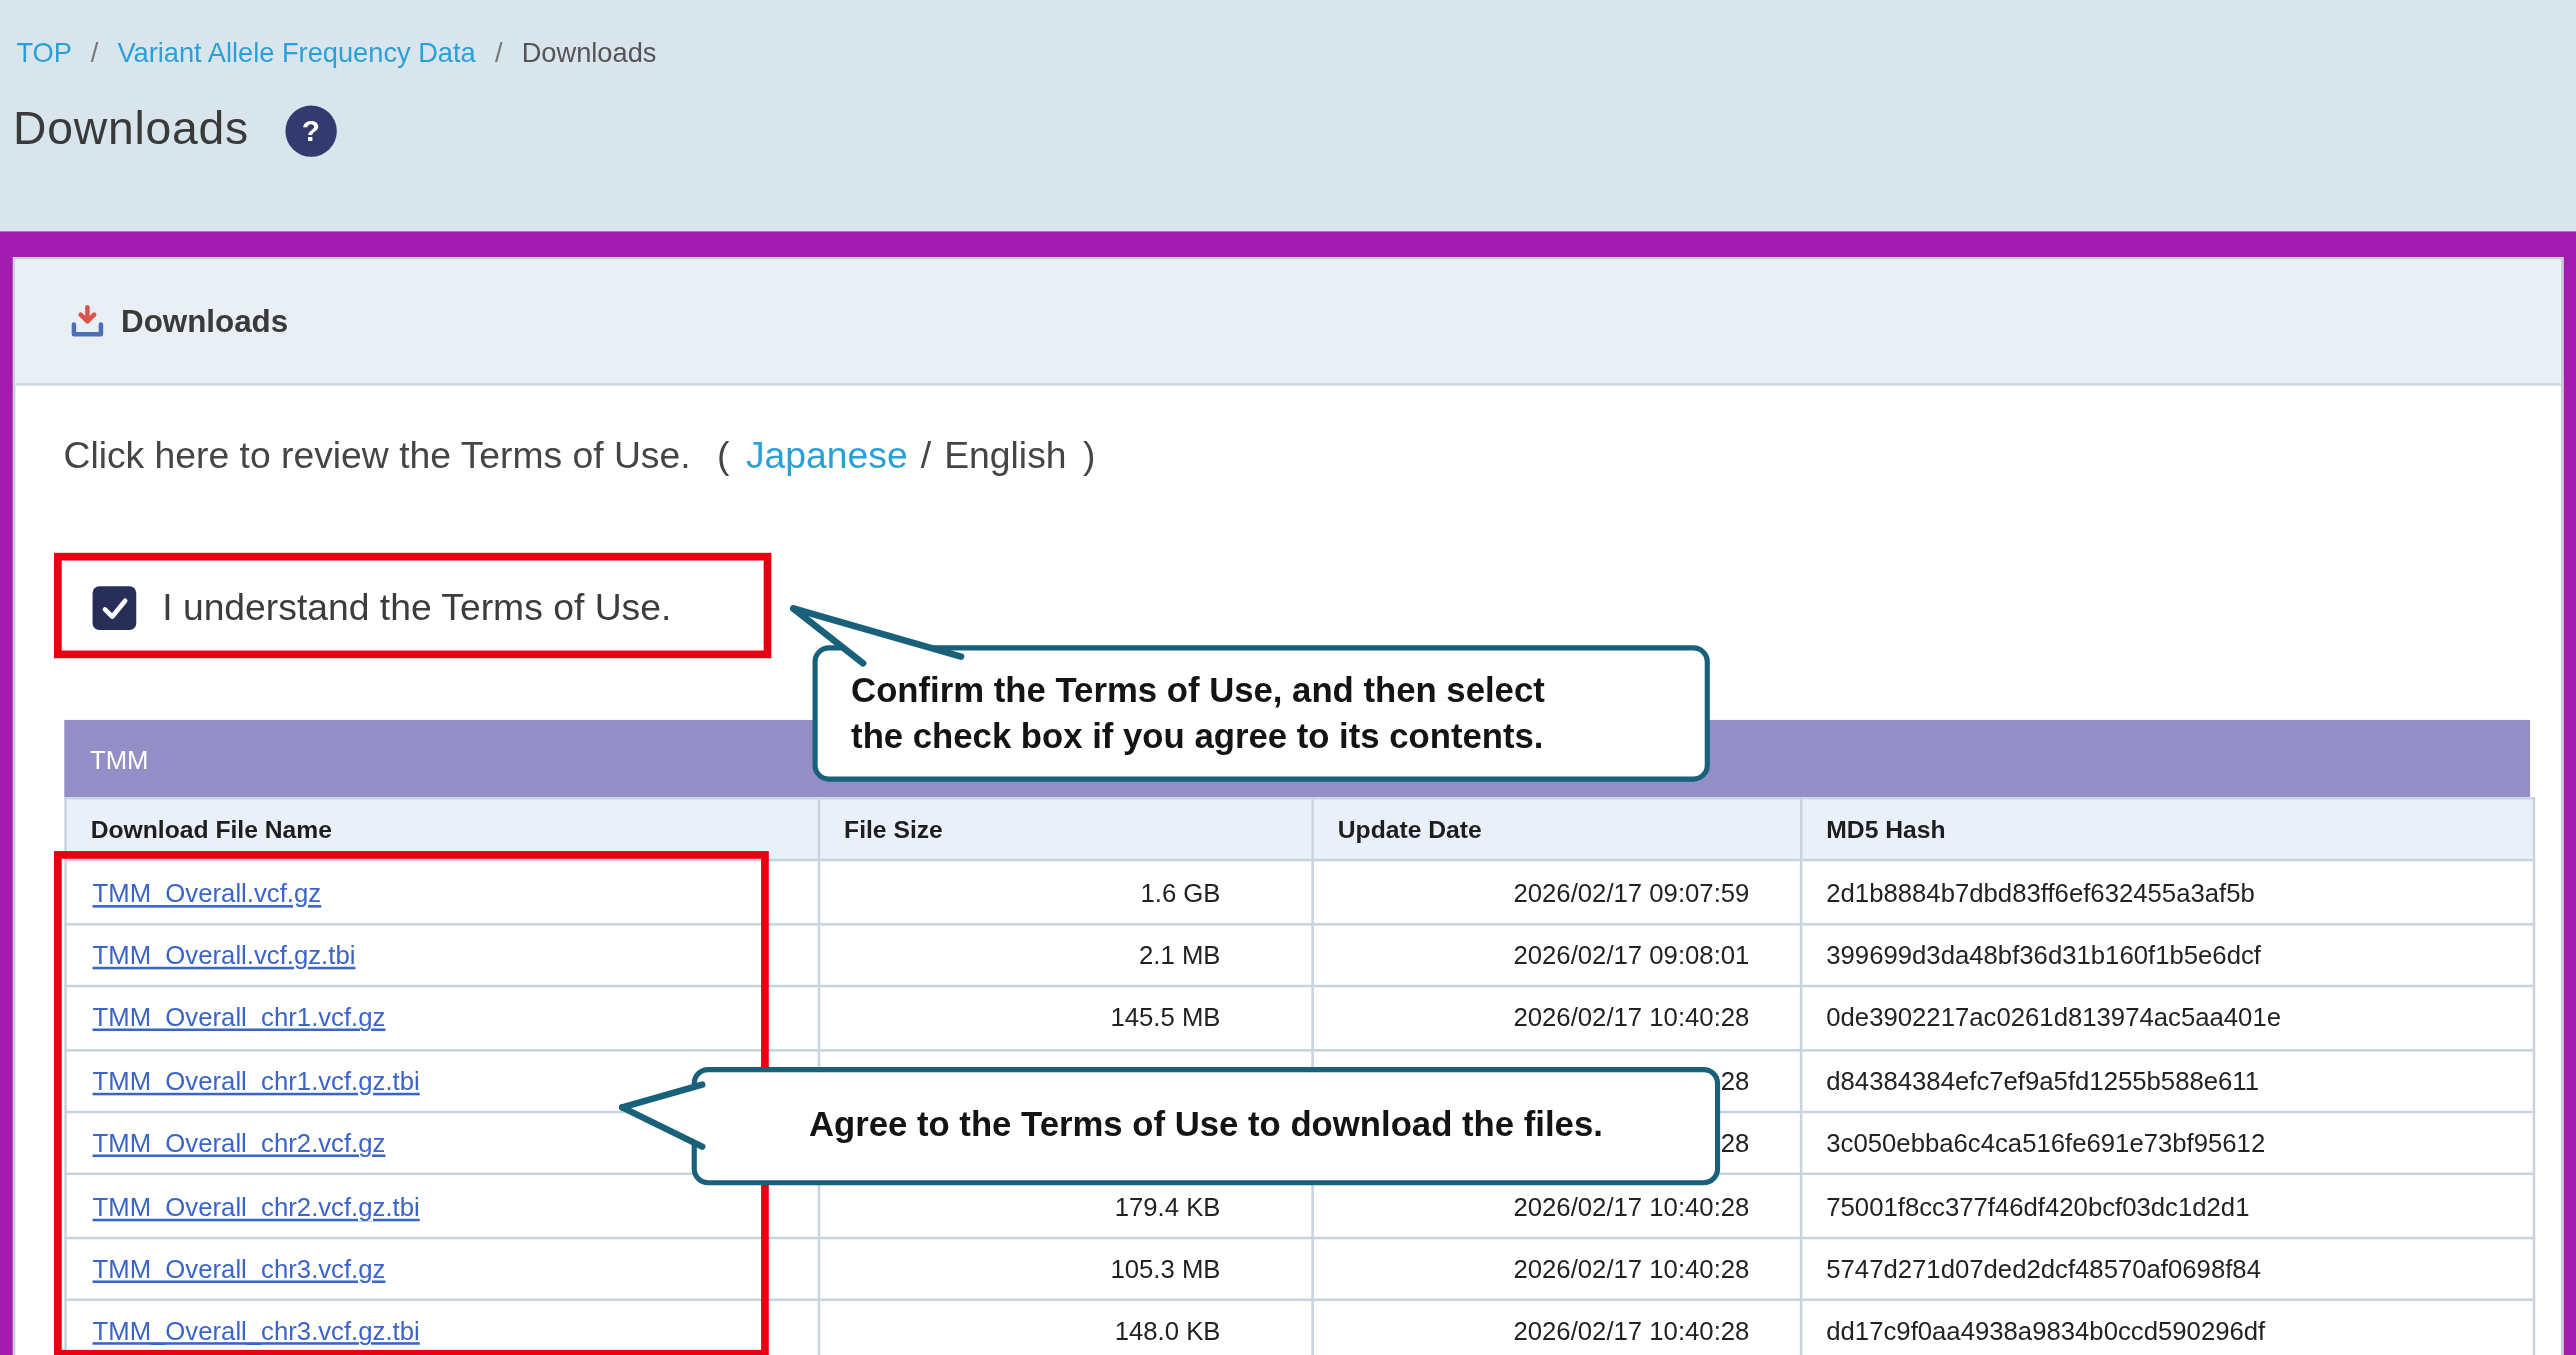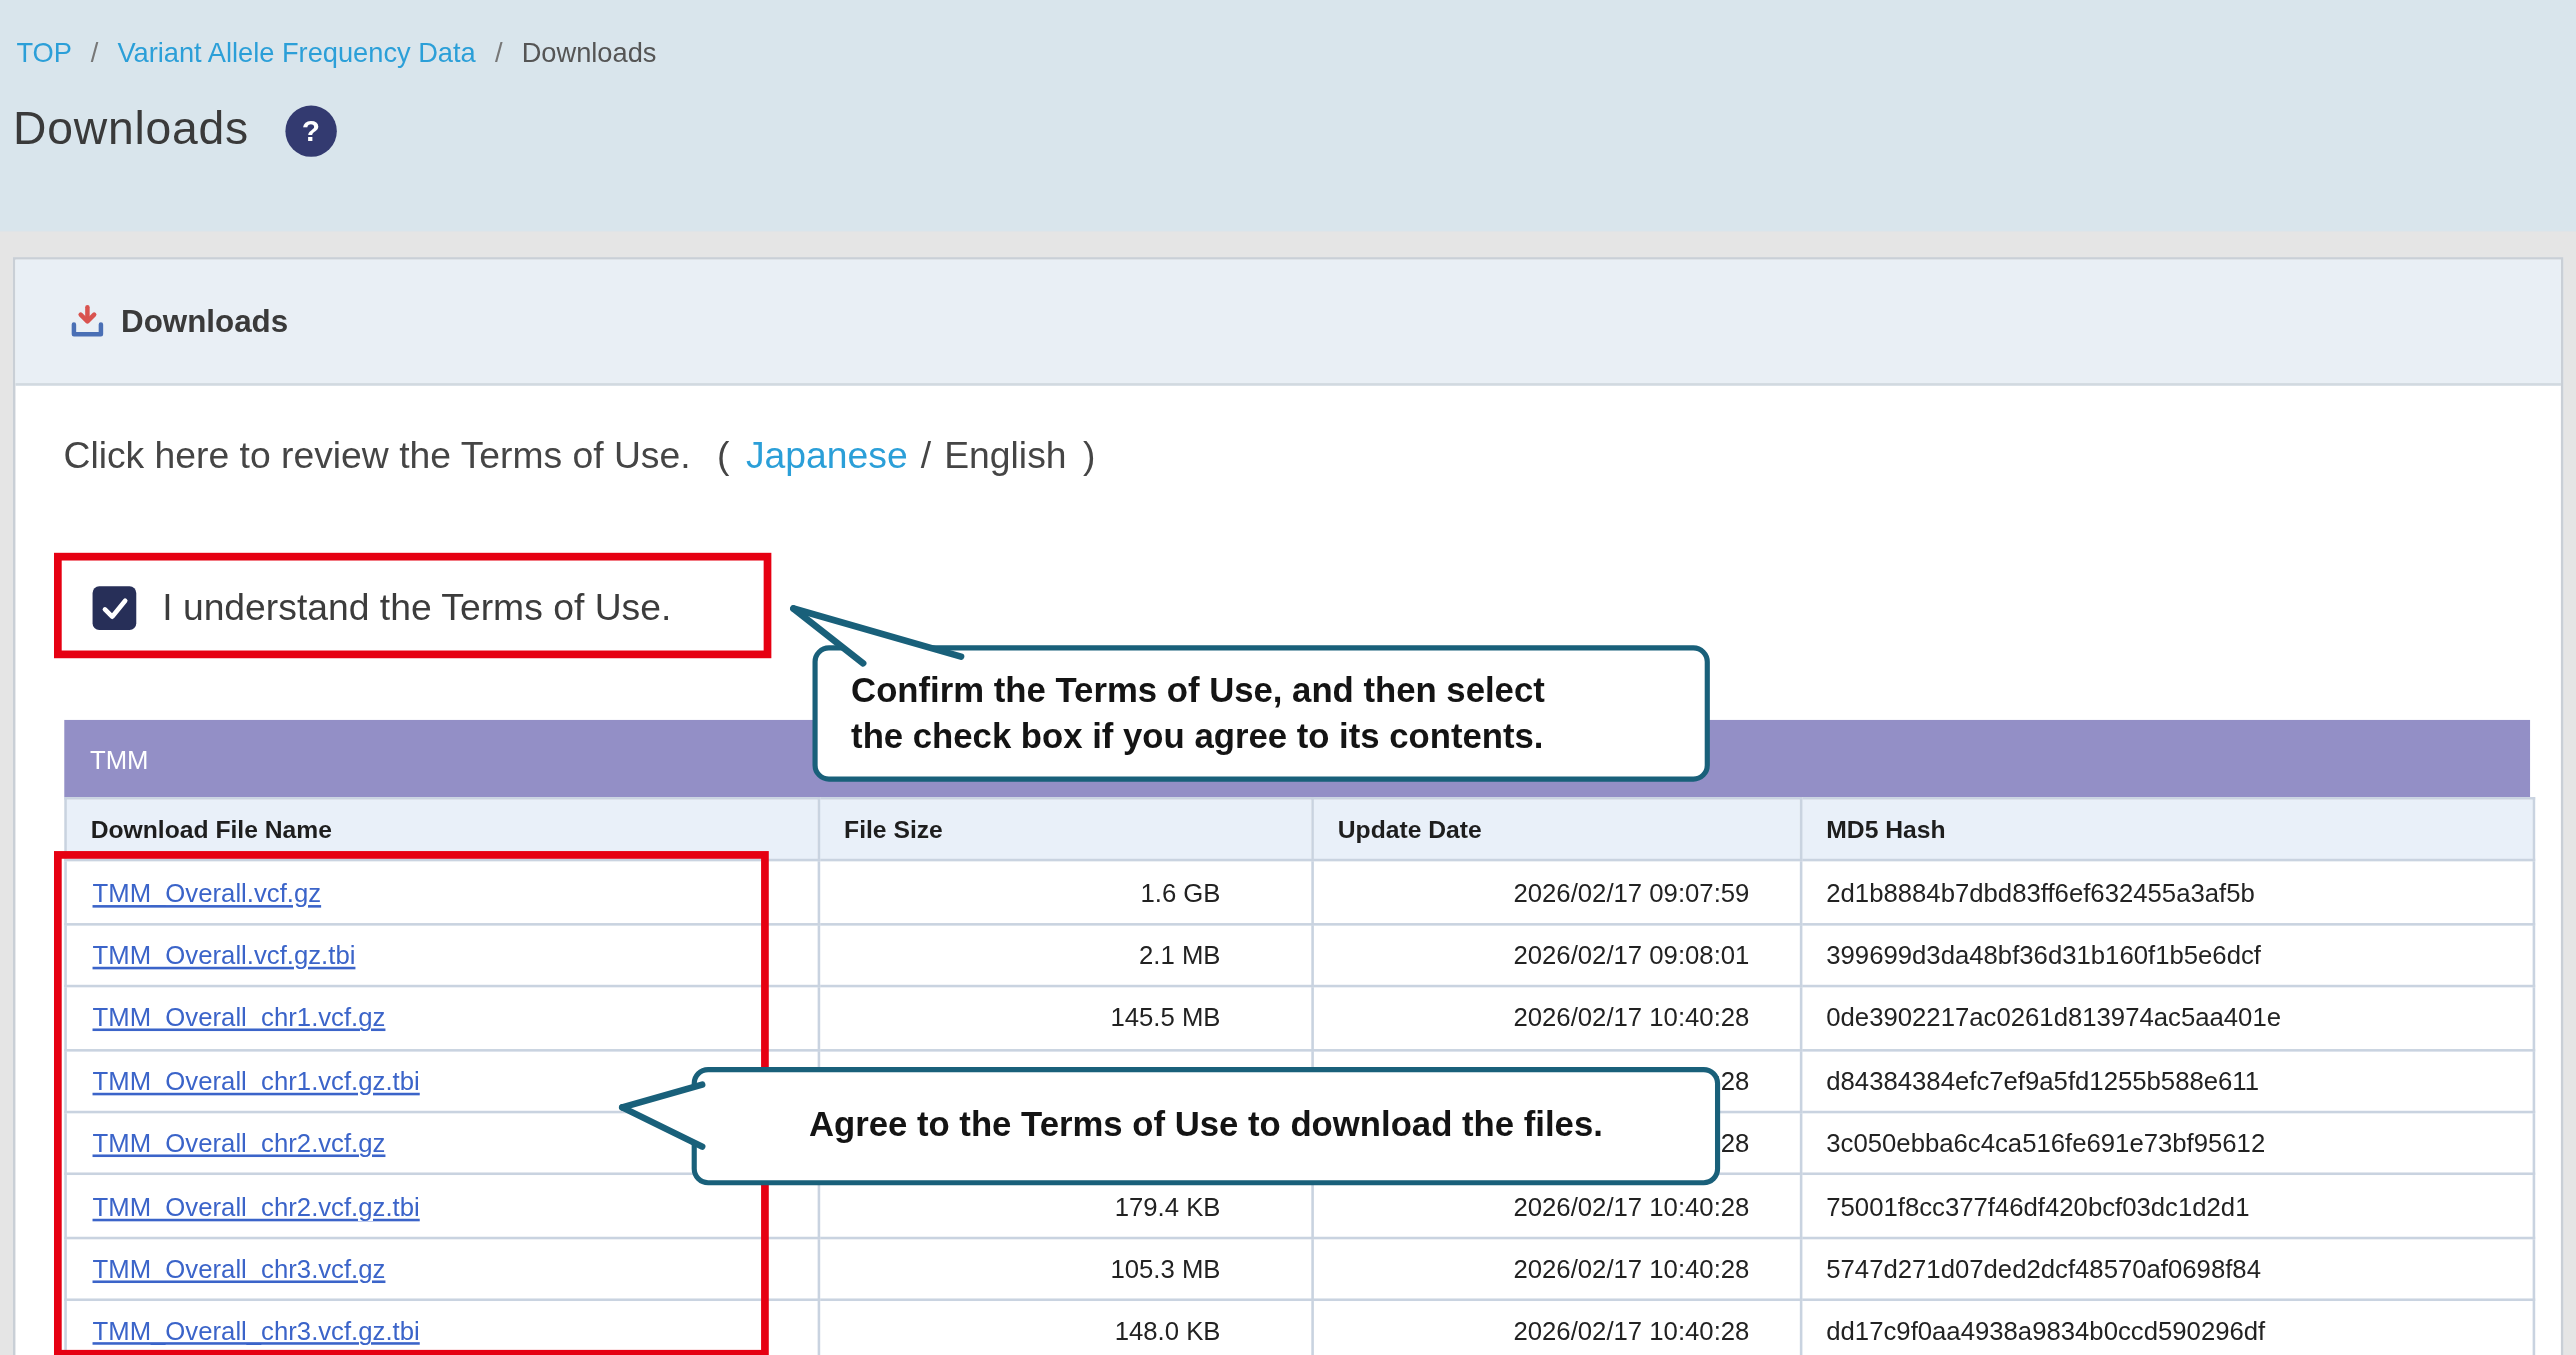--- a/index.html
+++ b/index.html
@@ -1,17 +1,17 @@
 <!DOCTYPE html>
 <html style="font-size:10.3px"><head>
 <meta charset="utf-8">
 <style>
   html,body{margin:0;padding:0;background:#fff;}
   *{box-sizing:border-box;}
-  #viewport{width:2576px;height:1356px;overflow:hidden;position:relative;background:#e5e5e5;}
+  #viewport{width:2576px;height:1356px;overflow:hidden;position:relative;background:#a21caf;}
   #app{width:1002px;height:527px;position:relative;transform:scale(2.5712);transform-origin:0 0;
        font-family:"Liberation Sans","DejaVu Sans",sans-serif;color:#3c3c3c;}
 
   
   .band{position:absolute;left:0;top:0;width:1002px;height:90px;background:#d9e5ec;}
   .breadcrumb{position:absolute;left:6.4px;top:14px;font-size:10.6px;}
   .breadcrumb a{color:#2b9fd8;text-decoration:none;cursor:pointer;}
   .breadcrumb .sep{color:#777;margin:0 4.5px;}
   .breadcrumb .current{color:#555;}
   .title-row{position:absolute;left:5.1px;top:40px;display:flex;align-items:center;}

